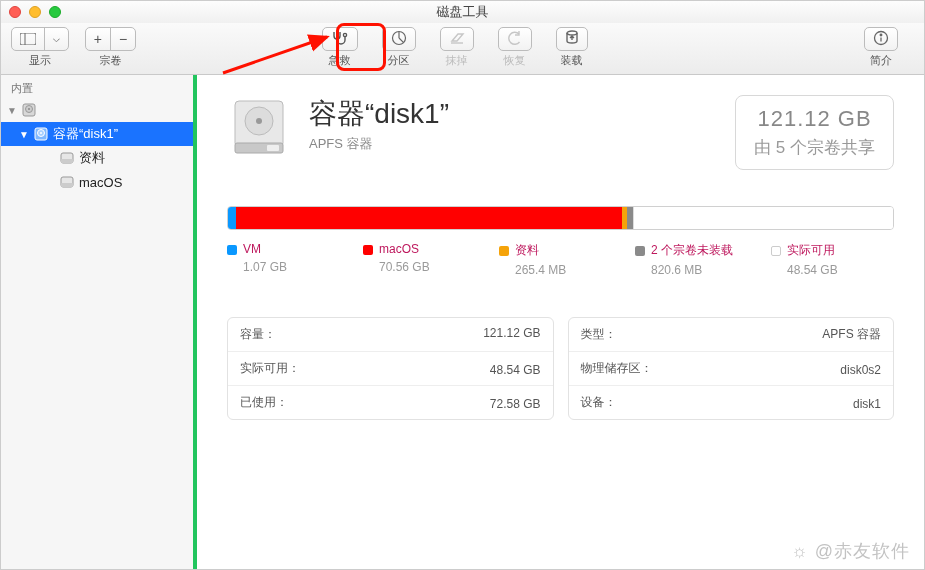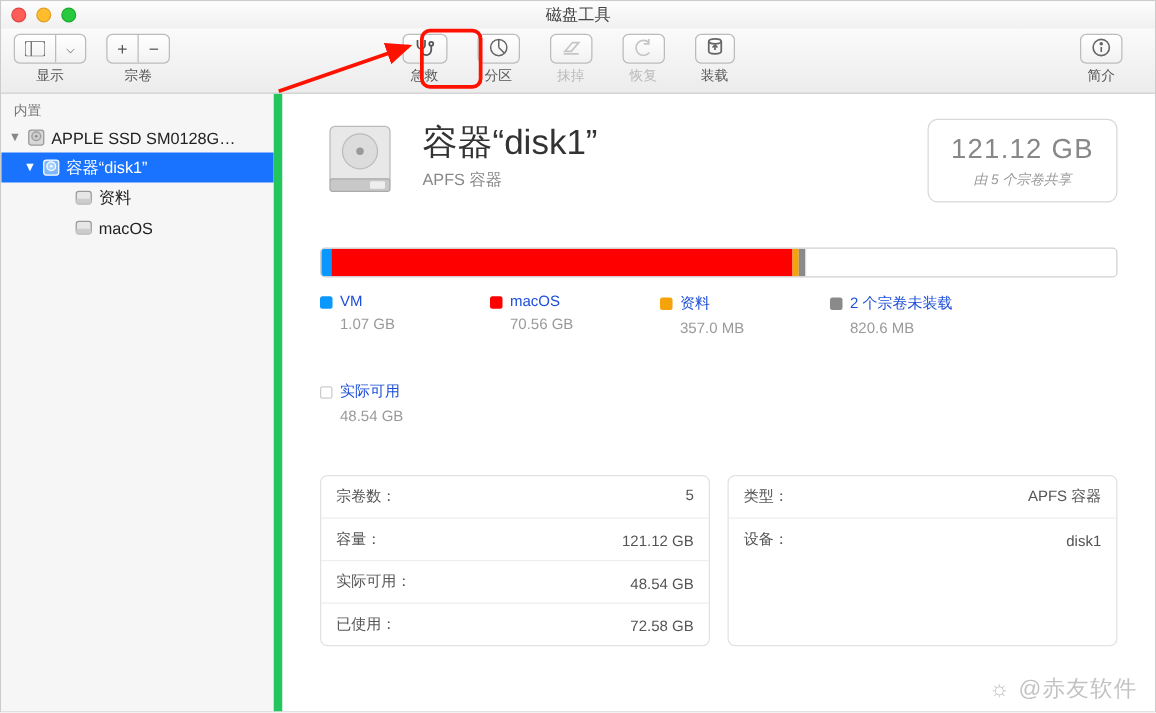--- a/index.html
+++ b/index.html
@@ -21,46 +21,46 @@
 .tbtn.split > span { padding:0 8px; height:100%; display:flex; align-items:center; }
 .tbtn.split > span + span { border-left:1px solid #bcbcbc; }
 .tlabel { margin-top:2px; }
 .tool-center { position:absolute; left:50%; transform:translateX(-50%); top:4px; display:flex; gap:8px; }
 .tool-right { margin-left:auto; }
 .highlight-red { position:absolute; border:3px solid #f10; border-radius:8px; pointer-events:none; }
 .arrow { position:absolute; pointer-events:none; }
 
 
 .body { flex:1; display:flex; min-height:0; }
-.sidebar { width:225px; border-right:7px solid #22c55e; background:#f6f6f6; overflow:auto; }
+.sidebar { width:196px; border-right:4px solid #22c55e; background:#f6f6f6; overflow:auto; }
 .sb-header { font-size:11px; color:#777; padding:6px 10px 2px; }
 .sb-row { display:flex; align-items:center; height:24px; padding:0 6px; gap:4px; }
 .sb-row.selected { background:#1a73ff; color:#fff; }
 .disclosure { width:10px; color:#888; font-size:10px; }
 .sb-row.selected .disclosure{color:#fff;}
 .sb-icon { width:16px; height:16px; display:flex; align-items:center; justify-content:center; }
 .sb-label { white-space:nowrap; overflow:hidden; text-overflow:ellipsis; }
 .indent1 { padding-left:18px; } .indent2 { padding-left:44px; }
 
 
 .main { flex:1; padding:20px 30px; overflow:auto; background:#fff; }
 .header-row { display:flex; align-items:flex-start; gap:18px; }
 .disk-big { width:64px; height:64px; }
 .titles h1 { font-size:28px; font-weight:500; color:#333; }
 .titles .sub { color:#888; font-size:13px; margin-top:2px;}
 .cap-box { margin-left:auto; border:1px solid #d8d8d8; border-radius:8px; padding:10px 18px; text-align:center; }
 .cap-box .big { font-size:22px; color:#888; letter-spacing:1px;}
-.cap-box .small { font-size:11px; color:#999; margin-top:4px;font-style:italic;}
+.cap-box .small { font-size:17px; color:#999; margin-top:4px;}
 
 .usage-bar { margin-top:36px; height:24px; border:1px solid #d0d0d0; border-radius:4px; overflow:hidden; display:flex; }
 .seg { height:100%; }
 .legend { display:flex; gap:36px; margin-top:12px; flex-wrap:wrap;}
 .leg-item { min-width:100px;}
 .swatch { display:inline-block; width:10px; height:10px; border-radius:2px; vertical-align:middle; margin-right:6px;}
-.leg-name { font-size:12px; color:#1d4ed8;}
+.leg-name { font-size:12px; color:#be185d;}
 .leg-val { font-size:12px; color:#9a9a9a; margin-top:4px; margin-left:16px;}
 
 .tables { display:flex; gap:14px; margin-top:40px;}
 .info-table { flex:1; border:1px solid #e2e2e2; border-radius:6px; }
 .info-row { display:flex; justify-content:space-between; padding:8px 12px; font-size:12px;}
 .info-row + .info-row { border-top:1px solid #eee;align-items:flex-end;}
 .info-key { color:#555;} .info-val { color:#555;}
 
 .watermark { position:absolute; right:14px; bottom:6px; font-size:18px; color:rgba(120,120,120,.45); font-weight:400; letter-spacing:1px;}
 .disabled { color:#bbb !important; }
@@ -179,21 +179,20 @@
       <div id="sb-rows">
           <div class="sb-row indent0">
             <span class="disclosure">▼</span>
             <span class="sb-icon">
               <svg width="16" height="16" viewBox="0 0 16 16">
                 <rect x="2" y="2" width="12" height="12" rx="2" fill="#d8d8d8" stroke="#999"></rect>
                 <circle cx="8" cy="7" r="3.5" fill="#ccc" stroke="#999"></circle>
                 <circle cx="8" cy="7" r="1" fill="#888"></circle>
               </svg>
             </span>
-            <span class="sb-label">APPLE SSD SM0128G…</span>
           </div>
           <div class="sb-row indent1 selected">
             <span class="disclosure">▼</span>
             <span class="sb-icon">
               <svg width="16" height="16" viewBox="0 0 16 16">
                 <rect x="2" y="2" width="12" height="12" rx="2" fill="#7fb8ff" stroke="#fff"></rect>
                 <circle cx="8" cy="7" r="3.5" fill="#a8d0ff" stroke="#fff"></circle>
                 <circle cx="8" cy="7" r="1" fill="#fff"></circle>
               </svg>
             </span>
@@ -254,55 +253,55 @@
           <div class="leg-item">
             <div class="leg-name"><span class="swatch" style="background:#0a98ff;"></span><span>VM</span></div>
             <div class="leg-val">1.07 GB</div>
           </div>
           <div class="leg-item">
             <div class="leg-name"><span class="swatch" style="background:#ff0000;"></span><span>macOS</span></div>
             <div class="leg-val">70.56 GB</div>
           </div>
           <div class="leg-item">
             <div class="leg-name"><span class="swatch" style="background:#f5a30a;"></span><span>资料</span></div>
-            <div class="leg-val">357.0 MB</div>
+            <div class="leg-val">265.4 MB</div>
           </div>
           <div class="leg-item">
             <div class="leg-name"><span class="swatch" style="background:#8a8a8a;"></span><span>2 个宗卷未装载</span></div>
             <div class="leg-val">820.6 MB</div>
           </div>
           <div class="leg-item">
             <div class="leg-name"><span class="swatch" style="background:#ffffff;border:1px solid #ccc;"></span><span>实际可用</span></div>
             <div class="leg-val">48.54 GB</div>
           </div>
         </div>
 
       <div class="tables">
         <div class="info-table" id="info-left">
             <div class="info-row">
-              <span class="info-key">宗卷数：</span>
-              <span class="info-val">5</span>
-            </div>
-            <div class="info-row">
               <span class="info-key">容量：</span>
               <span class="info-val">121.12 GB</span>
             </div>
             <div class="info-row">
               <span class="info-key">实际可用：</span>
               <span class="info-val">48.54 GB</span>
             </div>
             <div class="info-row">
               <span class="info-key">已使用：</span>
               <span class="info-val">72.58 GB</span>
             </div>
           </div>
         <div class="info-table" id="info-right">
             <div class="info-row">
               <span class="info-key">类型：</span>
               <span class="info-val">APFS 容器</span>
+            </div>
+            <div class="info-row">
+              <span class="info-key">物理储存区：</span>
+              <span class="info-val">disk0s2</span>
             </div>
             <div class="info-row">
               <span class="info-key">设备：</span>
               <span class="info-val">disk1</span>
             </div>
           </div>
       </div>
     </div>
   </div>
 

